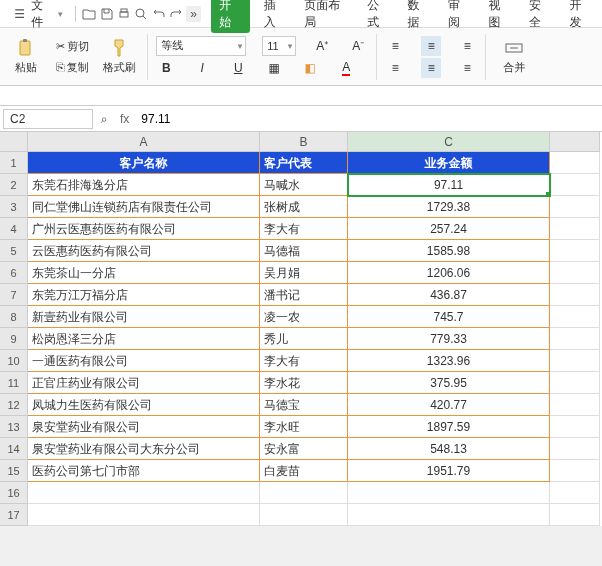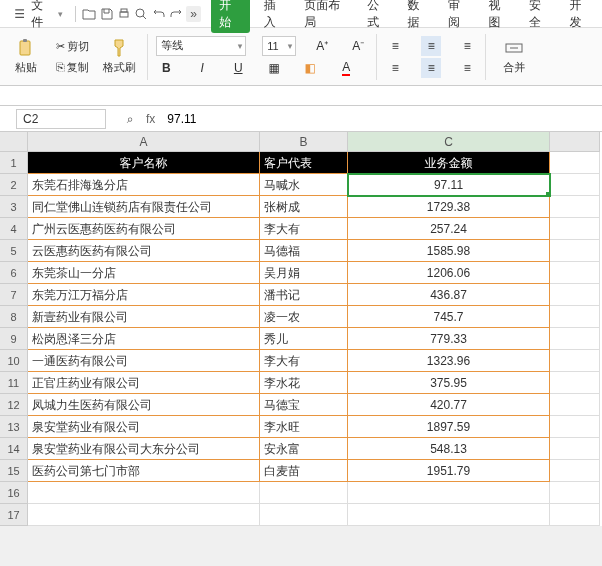--- a/index.html
+++ b/index.html
@@ -16,35 +16,35 @@
 .rrow{display:flex;align-items:center;gap:16px}
 .bigbtn{display:flex;flex-direction:column;align-items:center;justify-content:center;width:40px;height:46px;font-size:11px;cursor:pointer}
 .bigbtn .ico{width:20px;height:20px;margin-bottom:2px}
 .smbtn{display:flex;align-items:center;gap:2px;padding:2px 4px;font-size:11px;cursor:pointer}
 .vdiv{width:1px;height:46px;background:#ddd;margin:0 2px}
 .sel{border:1px solid #ccc;background:#fff;height:20px;padding:0 14px 0 4px;font-size:11px;position:relative;display:inline-flex;align-items:center;min-width:40px}
 .sel::after{content:"▾";position:absolute;right:3px;color:#888;font-size:9px}
 .fmtbtn{width:20px;height:20px;border:1px solid transparent;display:inline-flex;align-items:center;justify-content:center;cursor:pointer;font-size:12px}
 .blank{height:20px;background:#fff;border-bottom:1px solid #ccc}
 .fbar{display:flex;align-items:center;height:26px;background:#fff;border-bottom:1px solid #ccc}
-.namebox{width:90px;height:20px;border:1px solid #ccc;margin:0 16px;padding:0 6px;display:flex;align-items:center;font-size:12px;background:#fff}
+.namebox{width:90px;height:20px;border:1px solid #ccc;margin:0 3px;padding:0 6px;display:flex;align-items:center;font-size:12px;background:#fff}
 .fxarea{display:flex;align-items:center;gap:8px}
 .finput{border:none;outline:none;font-size:12px;width:300px;height:20px;padding:0 4px}
 .grid{background:#fff;position:relative}
 .colheads{display:flex;height:20px}
 .corner{width:28px;border-right:1px solid #ccc;border-bottom:1px solid #ccc;background:#e8e8e8}
 .ch{border-right:1px solid #ccc;border-bottom:1px solid #ccc;background:#e8e8e8;text-align:center;line-height:20px;font-size:12px;color:#555}
 .ch.a{width:232px}.ch.b{width:88px}.ch.c{width:202px}.ch.d{width:50px}
 .ch.sel-col{background:#d8e8d8}
 .rows{}
 .row{display:flex;height:22px}
 .rh{width:28px;border-right:1px solid #ccc;border-bottom:1px solid #ccc;background:#e8e8e8;text-align:center;line-height:22px;font-size:11px;color:#555}
 .cell{border-right:1px solid #e8953f;border-bottom:1px solid #e8953f;line-height:22px;padding:0 4px;font-size:12px;overflow:hidden;white-space:nowrap}
 .cell.a{width:232px}.cell.b{width:88px;text-align:left}.cell.c{width:202px;text-align:center}.cell.d{width:50px;border-right:1px solid #ddd;border-bottom:1px solid #ddd}
-.hdr{background:#000000;color:#fff;text-align:center;font-weight:400}
+.hdr{background:#1d4ed8;color:#fff;text-align:center;font-weight:700}
 .empty .cell{border-right:1px solid #ddd;border-bottom:1px solid #ddd}
 .selcell{outline:2px solid #2e9e3f;outline-offset:-1px;position:relative}
 .selcell::after{content:"";position:absolute;right:-3px;bottom:-3px;width:6px;height:6px;background:#2e9e3f}
 svg{display:block}
 </style>
 </head>
 <body>
 
 <div class="menubar">
   <div class="file-btn">

